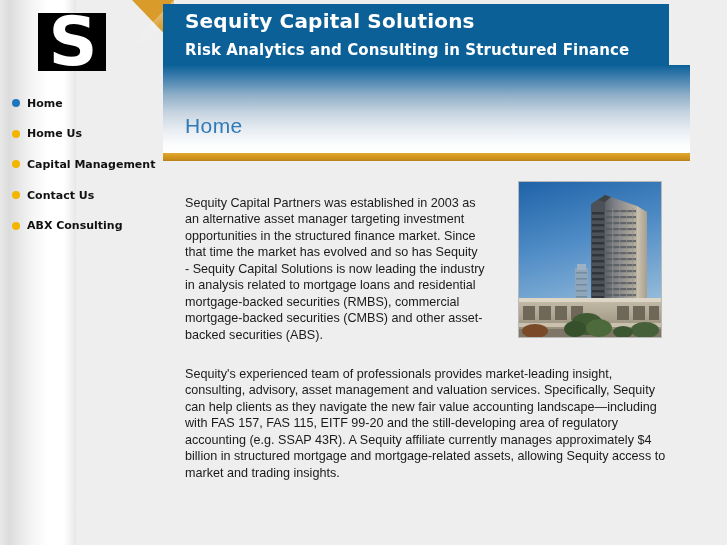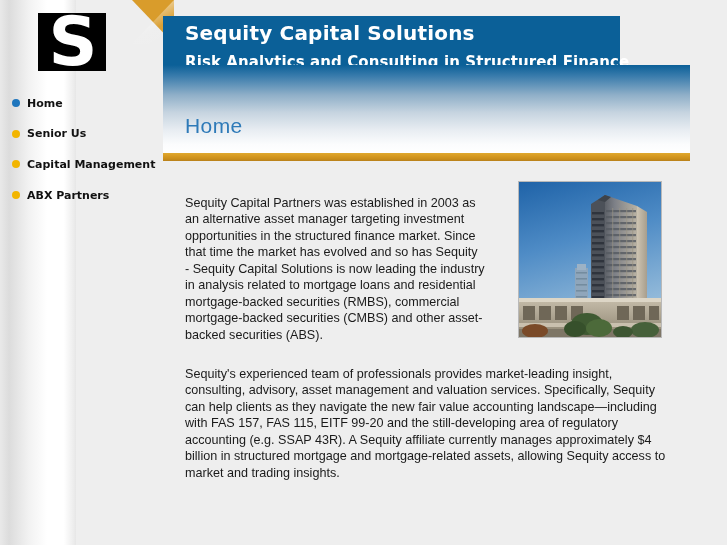--- a/index.html
+++ b/index.html
@@ -63,22 +63,22 @@
     background: linear-gradient(150deg,
       rgba(255,255,255,0.95) 0%,
       rgba(255,255,255,0.55) 30%,
       rgba(255,255,255,0.05) 62%,
       rgba(255,255,255,0.0) 100%);
     clip-path: polygon(100% 0, 100% 100%, 0 100%);
   }
 
   
   #header {
-    position: absolute; left: 163px; top: 16px;
-    width: 457px; height: 65px;
+    position: absolute; left: 163px; top: 4px;
+    width: 506px; height: 65px;
     background: #0b6098;
   }
   #site-title {
     position: absolute; left: 22px; top: 5px;
     color: #ffffff;
     font-family: "DejaVu Sans", sans-serif;
     font-weight: bold;
     font-size: 20px;
     letter-spacing: 0.2px;
     white-space: nowrap;
@@ -198,29 +198,33 @@
   </div>
   <div id="gold-rule"></div>
 
   <nav id="nav">
     <div class="nav-item active">
       <span class="nav-bullet"></span>
       <span class="nav-label">Home</span>
     </div>
     <div class="nav-item">
       <span class="nav-bullet"></span>
-      <span class="nav-label">Senior Us</span>
+      <span class="nav-label">Home Us</span>
     </div>
     <div class="nav-item">
       <span class="nav-bullet"></span>
       <span class="nav-label">Capital Management</span>
     </div>
     <div class="nav-item">
       <span class="nav-bullet"></span>
-      <span class="nav-label">ABX Partners</span>
+      <span class="nav-label">Contact Us</span>
+    </div>
+    <div class="nav-item">
+      <span class="nav-bullet"></span>
+      <span class="nav-label">ABX Consulting</span>
     </div>
   </nav>
 
   <div id="content">
     <p class="para" id="para-1">Sequity Capital Partners was established in 2003 as an alternative asset manager targeting investment opportunities in the structured finance market.  Since that time the market has evolved and so has Sequity - Sequity Capital Solutions is now leading the industry in analysis related to mortgage loans and residential mortgage-backed securities (RMBS), commercial mortgage-backed securities (CMBS) and other asset-backed securities (ABS).</p>
     <p class="para" id="para-2">Sequity's experienced team of professionals provides market-leading insight, consulting, advisory, asset management and valuation services.  Specifically, Sequity can help clients as they navigate the new fair value accounting landscape—including with FAS 157, FAS 115, EITF 99-20 and the still-developing area of regulatory accounting (e.g. SSAP 43R).  A Sequity affiliate currently manages approximately $4 billion in structured mortgage and mortgage-related assets, allowing Sequity access to market and trading insights.</p>
   </div>
 
   <div id="photo">
     <svg width="142" height="155" viewBox="0 0 142 155" xmlns="http://www.w3.org/2000/svg" aria-hidden="true">

